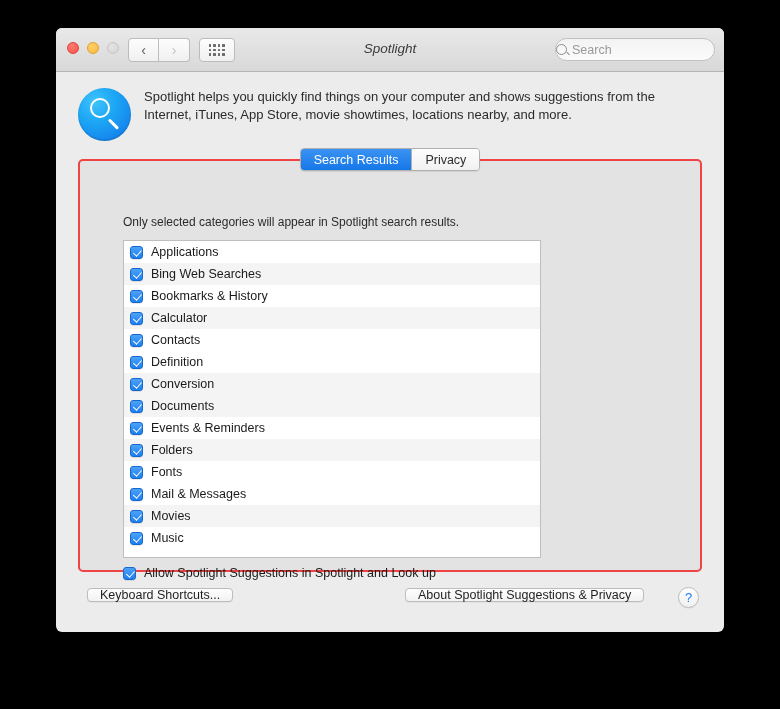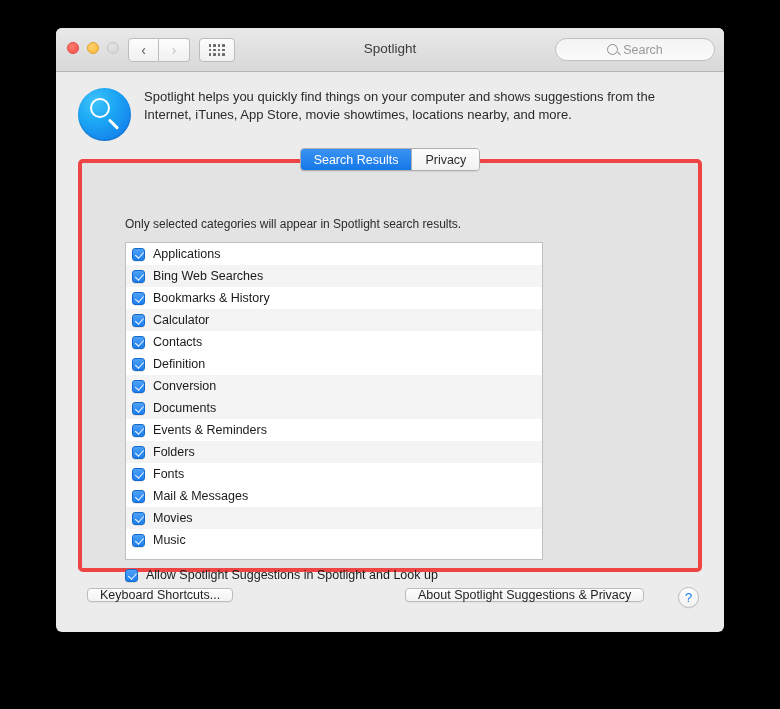--- a/index.html
+++ b/index.html
@@ -109,35 +109,35 @@
 
   .wintitle {
     position: absolute;
     left: 0;
     right: 0;
     top: 13px;
     text-align: center;
     font-size: 13.5px;
     color: #3b3b3b;
     font-weight: normal;
+    font-style: italic;
   }
 
   .searchfield {
     position: absolute;
     right: 9px;
     top: 10px;
     width: 160px;
     height: 23px;
     background: linear-gradient(to bottom, #f3f3f3, #fbfbfb);
     border: 1px solid #c0c0c0;
     border-radius: 12px;
     box-sizing: border-box;
     display: flex;
     align-items: center;
-    justify-content: center;
     gap: 5px;
   }
   .searchfield .mag {
     width: 9px; height: 9px;
     border: 1.3px solid #8e8e8e;
     border-radius: 50%;
     position: relative;
     display: block;
   }
   .searchfield .mag::after {
@@ -240,21 +240,21 @@
   }
   .tab + .tab { border-left: 1px solid #b0b0b0; }
 
   .panel {
     position: absolute;
     left: 0;
     top: 11px;
     width: 624px;
     height: 413px;
     background: #e3e3e3;
-    border: 4px solid #ef4444;
+    border: 2px solid #ef4444;
     border-radius: 5px;
     box-sizing: border-box;
   }
   .panel-hint {
     position: absolute;
     left: 43px;
     top: 54px;
     font-size: 12px;
     color: #2b2b2b;
   }

